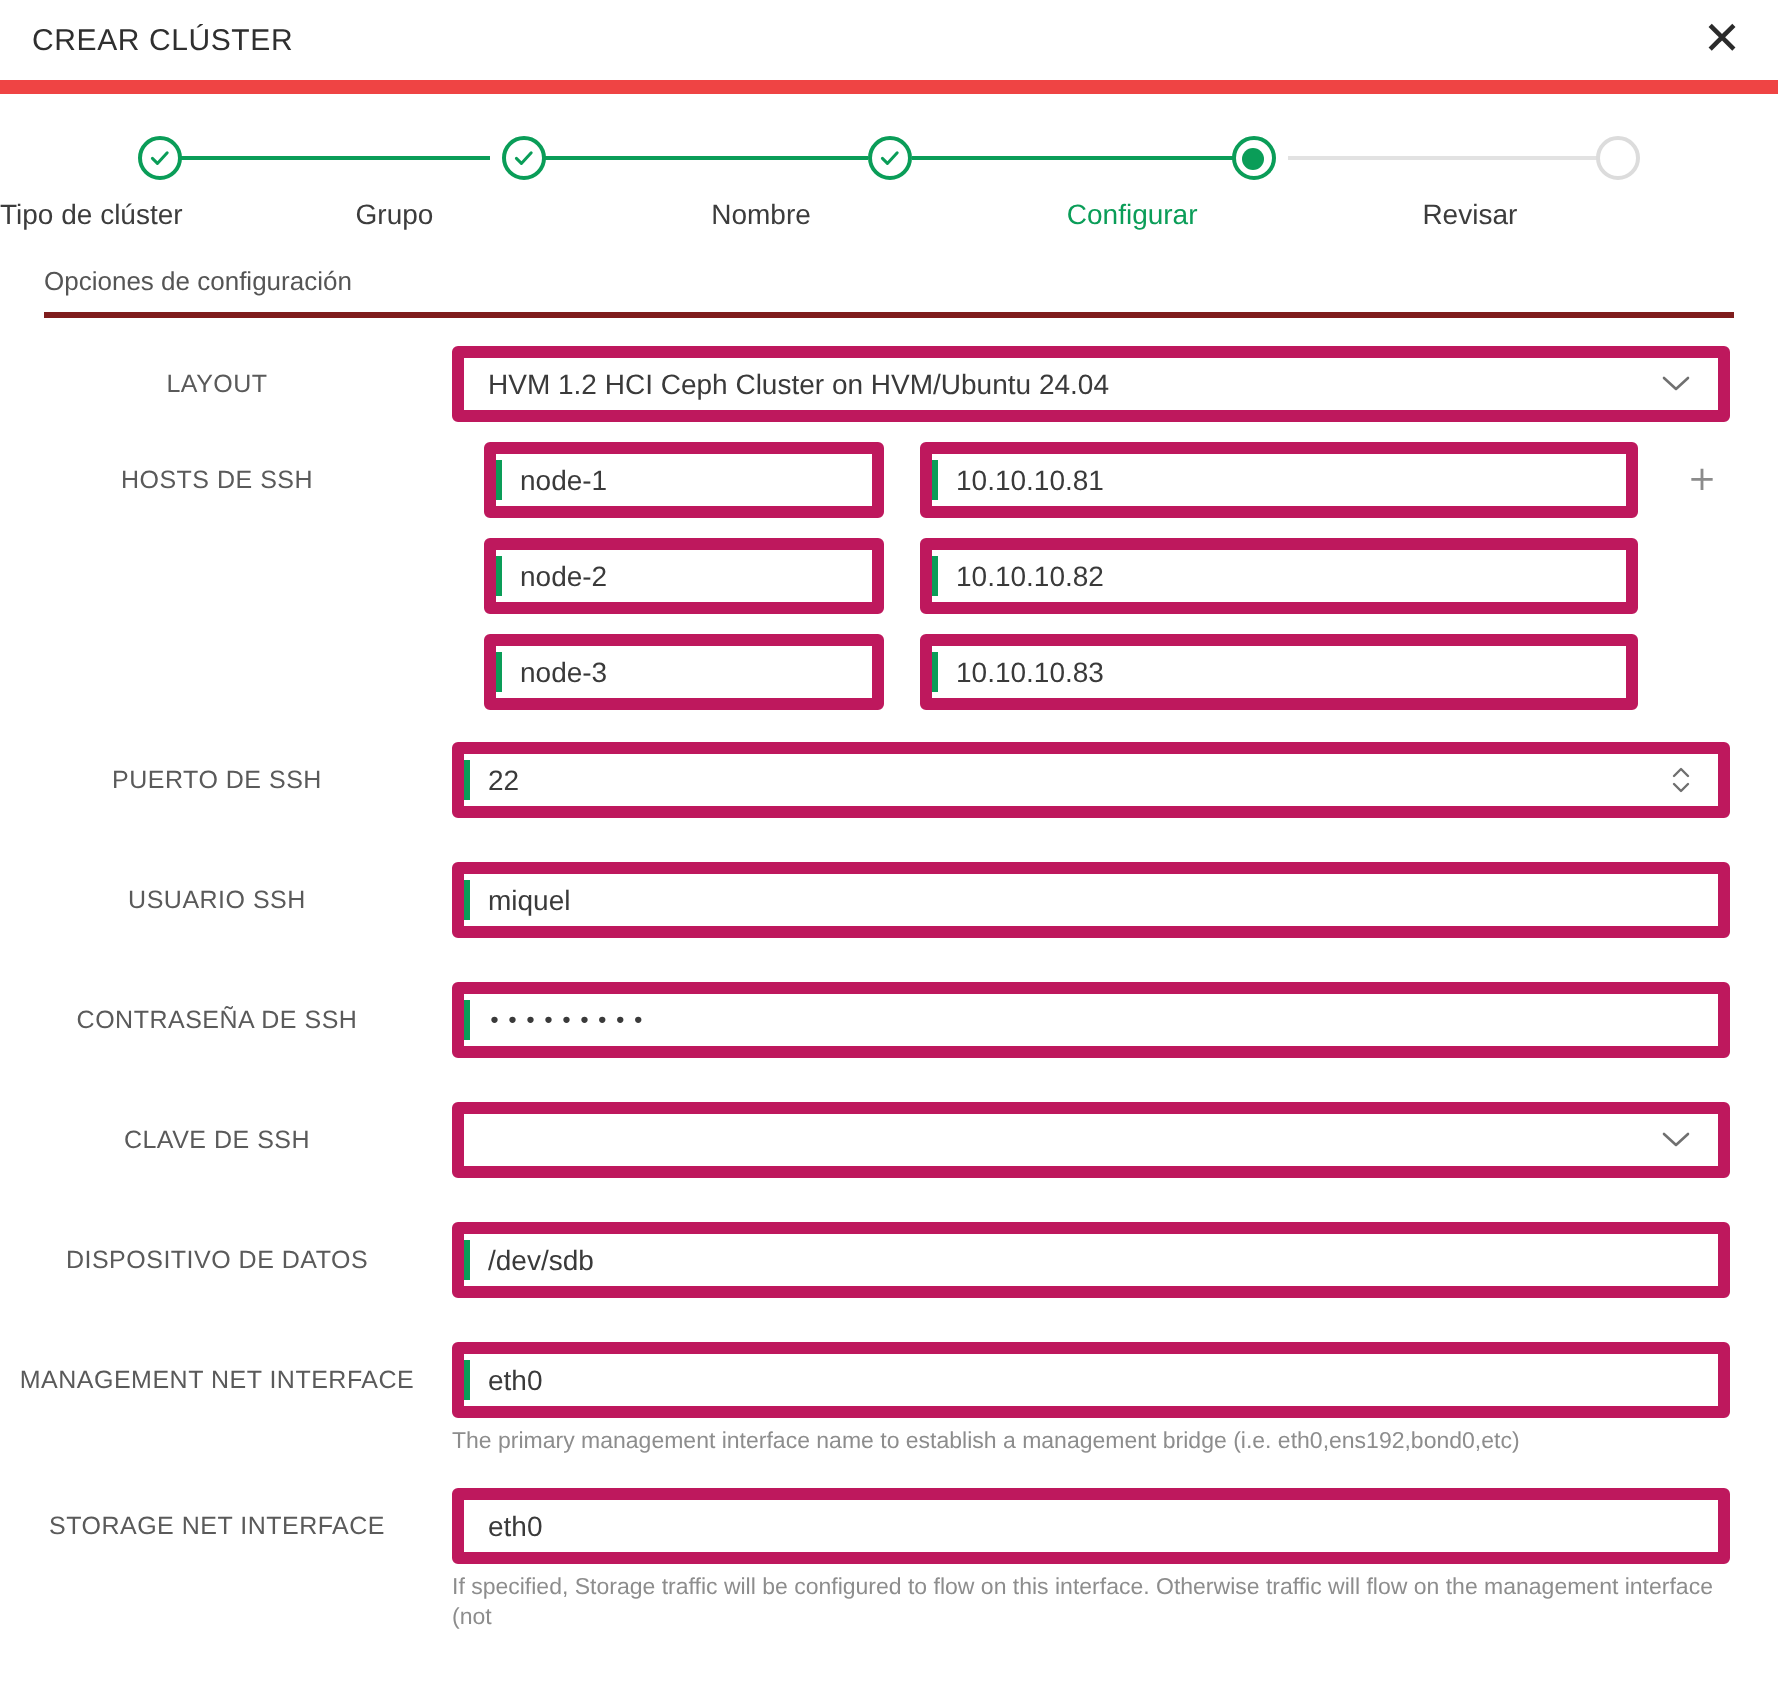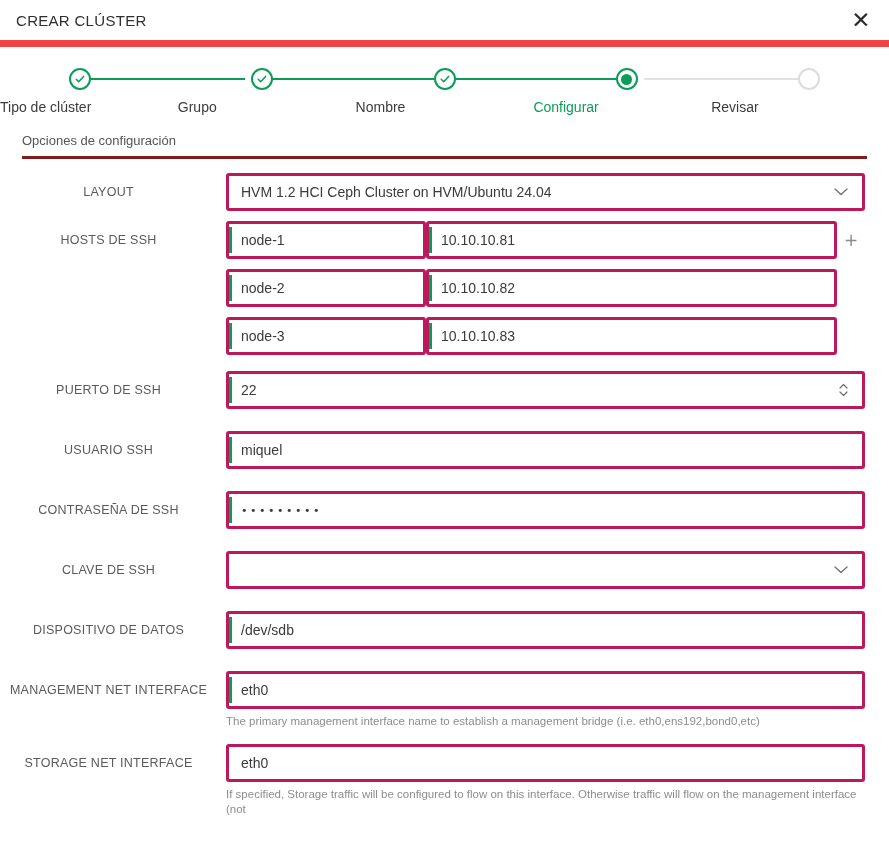--- a/index.html
+++ b/index.html
@@ -147,21 +147,21 @@
   }
   .row-field {
     flex: 1 1 auto;
     padding-right: 24px;
     position: relative;
   }
 
   .ctl {
     position: relative;
     height: 38px;
-    border: 3px solid #be185d;
+    border: 6px solid #be185d;
     border-radius: 3px;
     background: #ffffff;
     display: flex;
     align-items: center;
     padding: 0 12px;
     font-size: 14px;
     color: #3a3a3a;
   }
   .ctl.valid::before {
     content: "";
@@ -196,21 +196,23 @@
     flex-direction: column;
     justify-content: center;
     align-items: center;
     gap: 2px;
   }
   .spin svg { display: block; }
 
   .hosts-row { margin-bottom: 10px; }
   .hosts-grid {
     display: flex;
+    gap: 18px;
     align-items: stretch;
+    margin-left: 16px;
   }
   .hosts-col { flex: 0 0 200px; }
   .hosts-col.ip { flex: 1 1 auto; }
   .plus-btn {
     width: 28px;
     flex: 0 0 28px;
     display: flex;
     align-items: center;
     justify-content: center;
     color: #8b8b8b;

